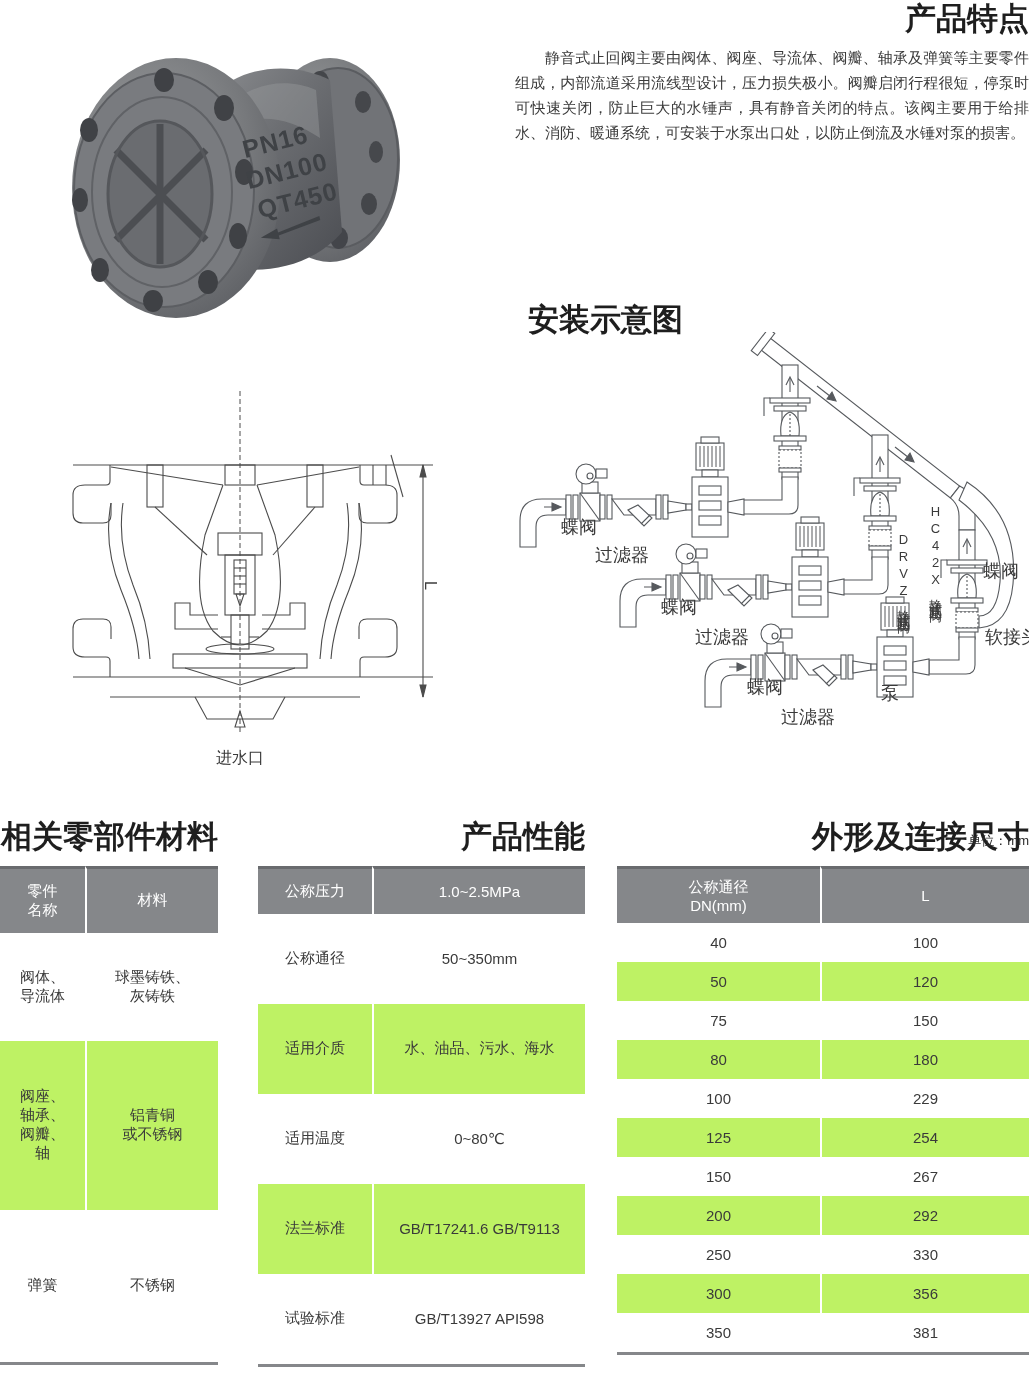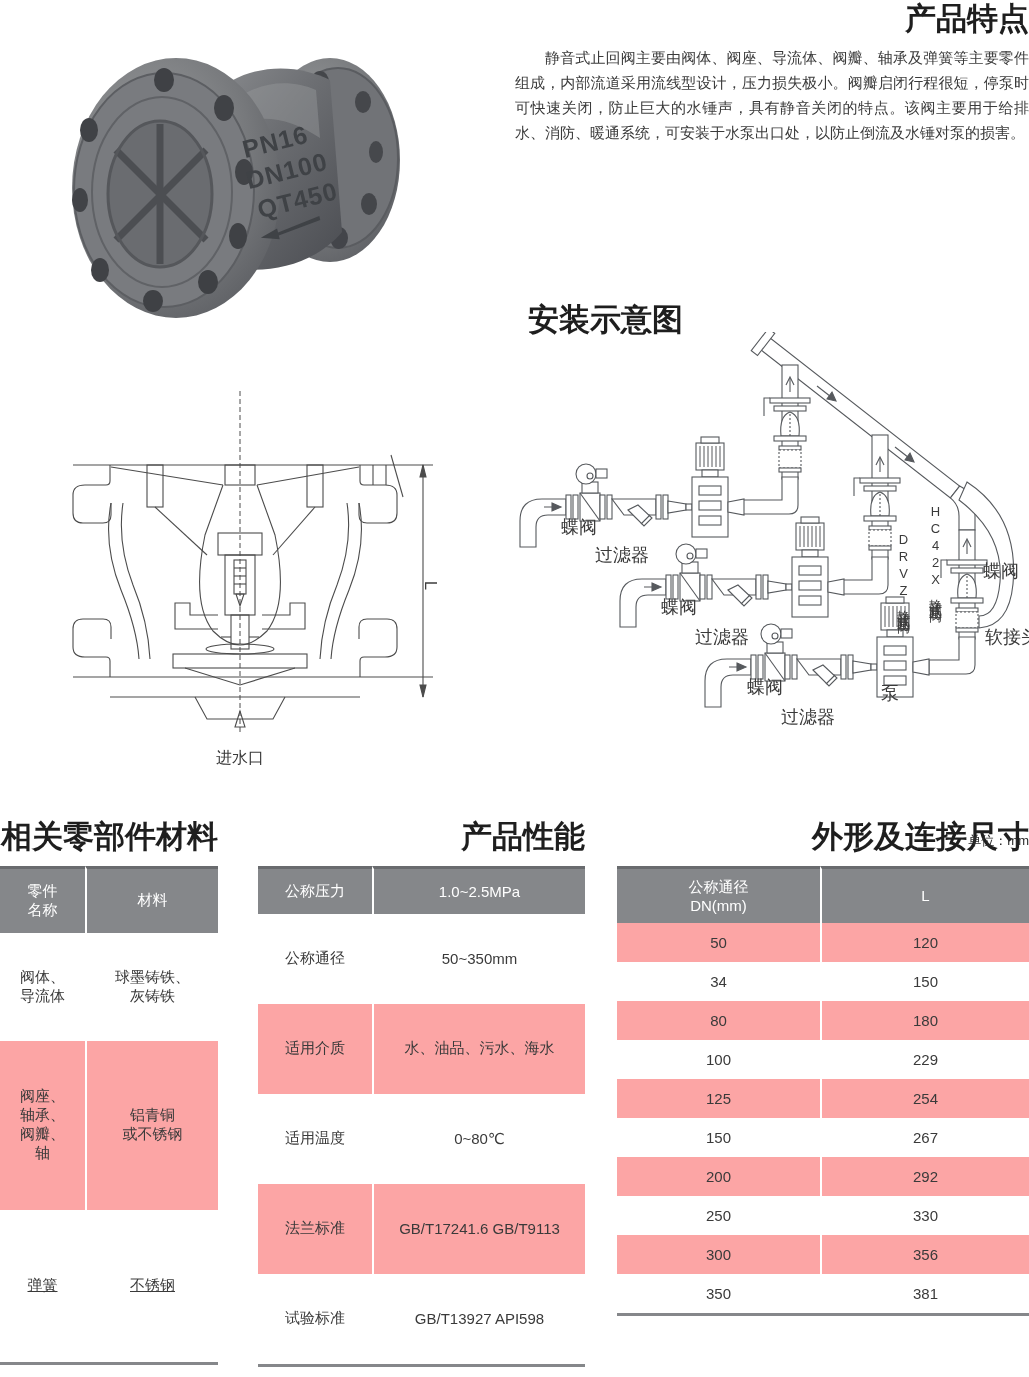--- a/index.html
+++ b/index.html
@@ -20,22 +20,22 @@
   .tblwrap{position:absolute;top:818px;}
   .t1{left:0;width:218px;} .t2{left:258px;width:327px;} .t3{left:617px;width:412px;}
   .unit{position:absolute;right:0;top:14px;font-size:13px;color:#2c2c2c;}
   table{border-collapse:separate;border-spacing:0;width:100%;table-layout:fixed;margin-top:9px;
         border-bottom:3px solid #85878a;}
   th{background:#85878a;color:#fff;font-weight:normal;font-size:15px;
      border-top:3px solid #696b6e;vertical-align:middle;text-align:center;padding:0;}
   td{font-size:15px;color:#3a3a3a;text-align:center;vertical-align:middle;padding:0;}
   .pre{white-space:pre-line;margin-left:12px;}
   th.vsep,td.vsep{border-left:2px solid #fff;}
-  tr.shade td{background:#fca5a5;}
-  .t1 th{height:64px;} .t1 .r1 td{height:108px;} .t1 .r2 td{height:169px;} .t1 .r3 td{height:152px;text-decoration:underline;}
+  tr.shade td{background:#bef264;}
+  .t1 th{height:64px;} .t1 .r1 td{height:108px;} .t1 .r2 td{height:169px;} .t1 .r3 td{height:152px;}
   .t2 th{height:45px;margin-top:27px;} .t2 td{height:90px;}
   .t3 th{height:54px;} .t3 td{height:39px;}
   svg text{font-family:"Liberation Sans","DejaVu Sans",sans-serif;}
 </style>
 </head>
 <body>
 
 <div class="page">
 
   <div class="abs" style="left:58px;top:20px;width:345px;height:300px;">
@@ -345,26 +345,30 @@
       <colgroup>
           <col style="width:203px">
           <col>
         </colgroup>
       <tbody>
           <tr>
         <th class="pre">公称通径
 DN(mm)</th>
         <th class="vsep">L</th>
       </tr>
+      <tr>
+            <td>40</td>
+            <td class="vsep">100</td>
+          </tr>
       <tr class="shade">
             <td>50</td>
             <td class="vsep">120</td>
           </tr>
       <tr>
-            <td>34</td>
+            <td>75</td>
             <td class="vsep">150</td>
           </tr>
       <tr class="shade">
             <td>80</td>
             <td class="vsep">180</td>
           </tr>
       <tr>
             <td>100</td>
             <td class="vsep">229</td>
           </tr>

